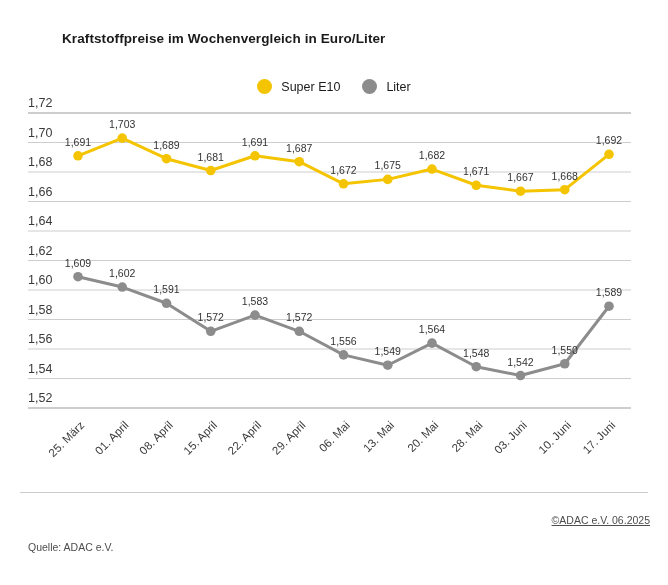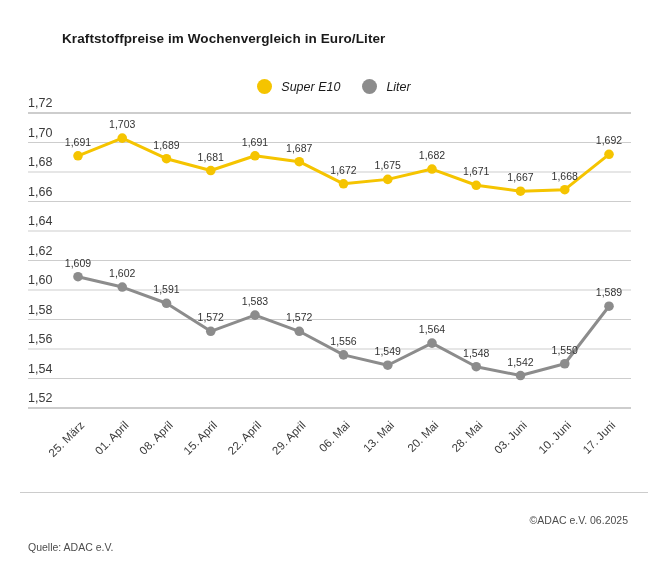--- a/index.html
+++ b/index.html
@@ -13,35 +13,35 @@
   .title {
     position: absolute; left: 28px; top: 31px;
     font-size: 13.5px; font-weight: bold; color: #1a1a1a;
     letter-spacing: 0.1px;
     margin-left: 34px;
   }
   .legend {
     position: absolute; left: 0; top: 79px; width: 668px;
     display: flex; justify-content: center; align-items: center; gap: 22px;
   }
-  .legend-item { display: flex; align-items: center; gap: 9px; font-style: italic; }
+  .legend-item { display: flex; align-items: center; gap: 9px; }
   .legend-dot { width: 15px; height: 15px; border-radius: 50%; display: inline-block; }
   .legend-label { font-size: 12.5px; color: #1a1a1a; }
   svg.chart { position: absolute; left: 0; top: 0; width: 668px; height: 480px; }
   .footer-divider {
     position: absolute; left: 20px; right: 20px; top: 492px;
     border-top: 1px solid #cccccc;
   }
   .footer-source {
     position: absolute; left: 28px; top: 514px;
     font-size: 10.5px; color: #4d4d4d; margin-top: 27px;
   }
   .footer-copyright {
-    position: absolute; right: 40px; top: 514px;
-    font-size: 10.5px; color: #4d4d4d;
+    position: absolute; right: 18px; top: 514px;
+    font-size: 10.5px; color: #4d4d4d; text-decoration: underline;
   }
 </style>
 </head>
 <body>
 
 <div class="title">Kraftstoffpreise im Wochenvergleich in Euro/Liter</div>
 
 <div class="legend">
     <div class="legend-item">
       <span class="legend-dot" style="background: rgb(245, 196, 0);"></span>

